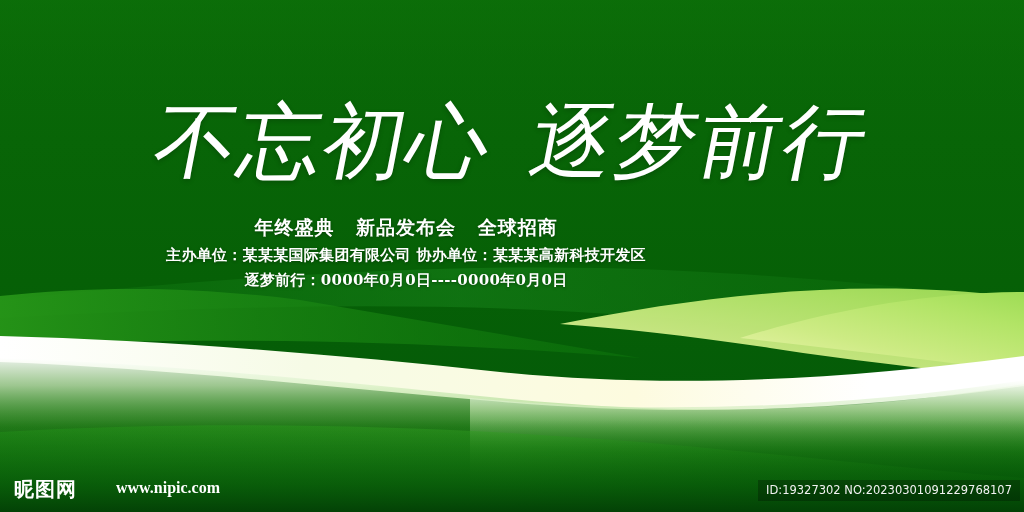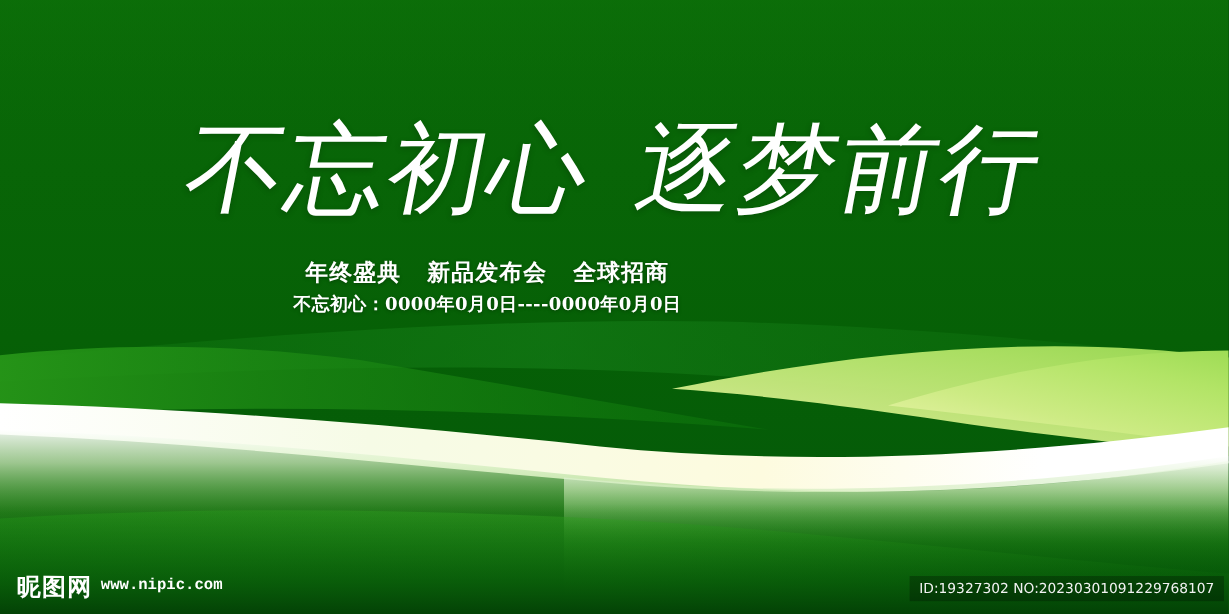--- a/index.html
+++ b/index.html
@@ -97,25 +97,26 @@
     color: #ffffff;
   }
   .wm-logo {
     font-family: "DejaVu Sans", "Liberation Sans", sans-serif;
     font-size: 20px;
     font-weight: 700;
     letter-spacing: 1px;
     line-height: 22px;
   }
   .wm-url {
-    font-family: Liberation Mono, monospace;
-    font-size: 13px;
+    font-family: Liberation Serif, serif;
+    font-size: 16px;
     font-weight: 700;
     letter-spacing: 0px;
     line-height: 20px;
+    margin-left: 32px;
   }
   .wm-right {
     position: absolute;
     right: 4px;
     bottom: 11px;
     background: rgba(0, 0, 0, 0.26);
     padding: 3px 8px 4px 8px;
     color: #f2f2f2;
     font-family: "DejaVu Sans", "Liberation Sans", sans-serif;
     font-size: 11.5px;
@@ -224,21 +225,22 @@
   <div class="headline">
     <span class="hl-a">不忘初心</span><span class="hl-b">逐梦前行</span>
   </div>
 
   <div class="subblock">
     <div class="sub-line-1">
       <span class="seg">年终盛典</span>
       <span class="seg">新品发布会</span>
       <span class="seg">全球招商</span>
     </div>
-    <div class="sub-line-3">不忘初心：0000年0月0日----0000年0月0日</div>
+    <div class="sub-line-2">主办单位：某某某国际集团有限公司 协办单位：某某某高新科技开发区</div>
+    <div class="sub-line-3">逐梦前行：0000年0月0日----0000年0月0日</div>
   </div>
 
   <div class="wm-left">
     <span class="wm-logo">昵图网</span>
     <span class="wm-url">www.nipic.com</span>
   </div>
 
   <div class="wm-right">ID:19327302 NO:20230301091229768107</div>
 
 </div>

